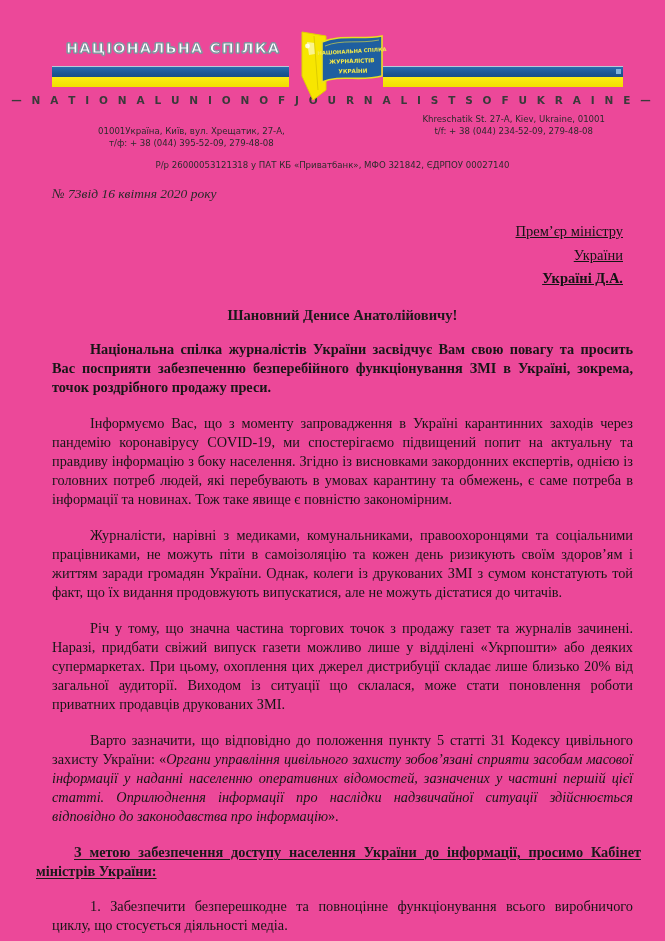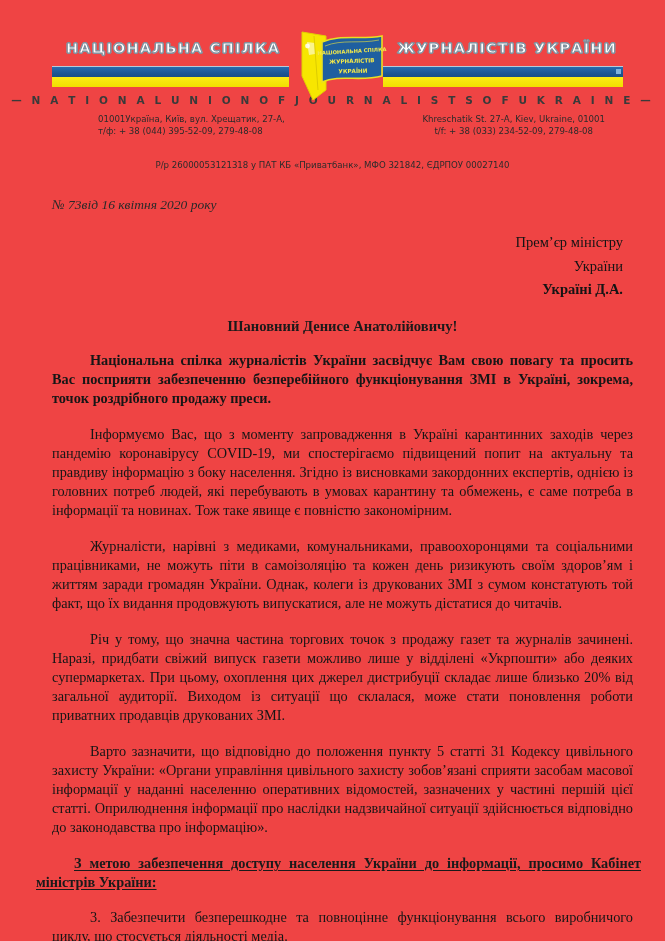--- a/index.html
+++ b/index.html
@@ -14,21 +14,21 @@
     font-family: "Liberation Serif", "DejaVu Serif", serif;
     color: #1a1a1a;
     overflow: hidden;
     position: relative;
   }
 
   .page {
     width: 665px;
     height: 941px;
     position: relative;
-    background: #ef4444;
+    background: #ec4899;
   }
 
   
   .letterhead {
     position: relative;
     padding-top: 30px;
   }
 
   .lh-top {
     position: relative;
@@ -106,51 +106,53 @@
     position: relative;
     height: 30px;
     font-family: "DejaVu Sans", sans-serif;
     font-size: 8.6px;
     color: #2b2b2b;
     line-height: 1.45;
   }
   .lh-contacts .left {
     position: absolute;
     left: 98px;
-    top: 0;
+    top: 12px;
+    text-align: center;
   }
   .lh-contacts .right {
     position: absolute;
     right: 60px;
     top: 0;
     text-align: center;
   }
   .lh-bank {
     text-align: center;
     font-family: "DejaVu Sans", sans-serif;
     font-size: 8.6px;
     color: #2b2b2b;
     margin-top: 17px;
   }
 
   
   .docnum {
-    margin: 27px 0 0 52px;
+    margin: 16px 0 0 52px;
     font-style: italic;
     font-size: 13.5px;
     color: #2a2a2a;
   }
 
   .addressee {
     margin-top: 18px;
     padding-right: 42px;
     text-align: right;
     font-size: 14.5px;
     line-height: 1.63;
     color: #141414;
+    text-decoration: underline;
   }
   .addressee .name { font-weight: 700; }
 
   .content {
     margin-top: 16px;
     padding: 0 16px 0 36px;
   }
 
   .salutation {
     text-align: center;
@@ -163,21 +165,21 @@
     margin: 16px;
     text-align: justify;
     text-indent: 38px;
     font-size: 14.3px;
     line-height: 1.345;
     color: #161616;
   }
   p.para + p.para { margin-top: 2px; }
 
   p.bold { font-weight: 700; }
-  .q-italic { }
+  .q-italic { font-style: italic; }
 
   .heading-underline {
     margin: 4px 8px 0 0;
     text-indent: 38px;
     text-align: justify;
     font-size: 14.3px;
     line-height: 1.345;
     font-weight: 700;
   }
   .heading-underline .u {
@@ -193,21 +195,20 @@
 <body>
 
 <div class="page">
 
   <div class="letterhead">
 
     <div class="lh-top">
 
       <div class="lh-title-left">НАЦІОНАЛЬНА СПІЛКА</div>
 
-      <div class="lh-title-right">ЖУРНАЛІСТІВ УКРАЇНИ</div>
 
       <div class="bar bar-left">
         <div class="blue"></div>
         <div class="yellow"></div>
       </div>
 
       <div class="bar bar-right">
         <div class="blue"></div>
         <div class="yellow"></div>
       </div>
@@ -231,21 +232,21 @@
 
     <div class="lh-subtitle">—  N A T I O N A L   U N I O N   O F   J O U R N A L I S T S   O F   U K R A I N E  —</div>
 
     <div class="lh-contacts">
       <div class="left">
         <div>01001Україна, Київ, вул. Хрещатик, 27-А,</div>
         <div>т/ф: + 38 (044) 395-52-09, 279-48-08</div>
       </div>
       <div class="right">
         <div>Khreschatik St. 27-А,  Kiev, Ukraine, 01001</div>
-        <div>t/f: + 38 (033) 234-52-09, 279-48-08</div>
+        <div>t/f: + 38 (044) 234-52-09, 279-48-08</div>
       </div>
     </div>
 
     <div class="lh-bank">Р/р 26000053121318 у ПАТ КБ «Приватбанк», МФО 321842, ЄДРПОУ 00027140</div>
   </div>
 
   <div class="docnum">№ 73від 16 квітня 2020 року</div>
 
   <div class="addressee">
     <div>Прем’єр міністру</div>
@@ -262,16 +263,16 @@
     <p class="para">Інформуємо Вас, що з моменту запровадження в Україні карантинних заходів через пандемію коронавірусу COVID-19, ми спостерігаємо підвищений попит на актуальну та правдиву інформацію з боку населення. Згідно із висновками закордонних експертів, однією із головних потреб людей, які перебувають в умовах карантину та обмежень, є саме потреба в інформації та новинах. Тож таке явище є повністю закономірним.</p>
 
     <p class="para">Журналісти, нарівні з медиками, комунальниками, правоохоронцями та соціальними працівниками, не можуть піти в самоізоляцію та кожен день ризикують своїм здоров’ям і життям заради громадян України. Однак, колеги із друкованих ЗМІ з сумом констатують той факт, що їх видання продовжують випускатися, але не можуть дістатися до читачів.</p>
 
     <p class="para">Річ у тому, що значна частина торгових точок з продажу газет та журналів зачинені. Наразі, придбати свіжий випуск газети можливо лише у відділені «Укрпошти» або деяких супермаркетах. При цьому, охоплення цих джерел дистрибуції складає лише близько 20% від загальної аудиторії. Виходом із ситуації що склалася, може стати поновлення роботи приватних продавців друкованих ЗМІ.</p>
 
     <p class="para"><span>Варто зазначити, що відповідно до положення пункту 5 статті 31 Кодексу цивільного захисту України: «</span><span class="q-italic">Органи управління цивільного захисту зобов’язані сприяти засобам масової інформації у наданні населенню оперативних відомостей, зазначених у частині першій цієї статті. Оприлюднення інформації про наслідки надзвичайної ситуації здійснюється відповідно до законодавства про інформацію</span><span>».</span></p>
 
     <p class="heading-underline"><span class="u">З метою забезпечення доступу населення України до інформації, просимо Кабінет міністрів України:</span></p>
 
-    <p class="para numbered">3. Забезпечити безперешкодне та повноцінне функціонування всього виробничого циклу, що стосується діяльності медіа.</p>
+    <p class="para numbered">1. Забезпечити безперешкодне та повноцінне функціонування всього виробничого циклу, що стосується діяльності медіа.</p>
   </div>
 
 </div>
 
 </body></html>

